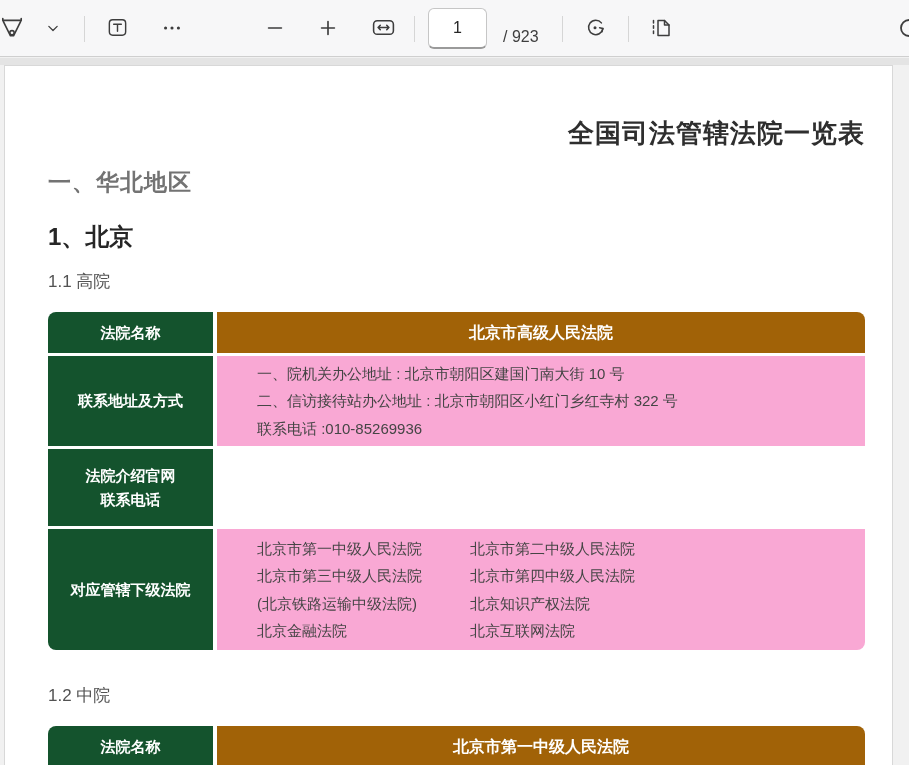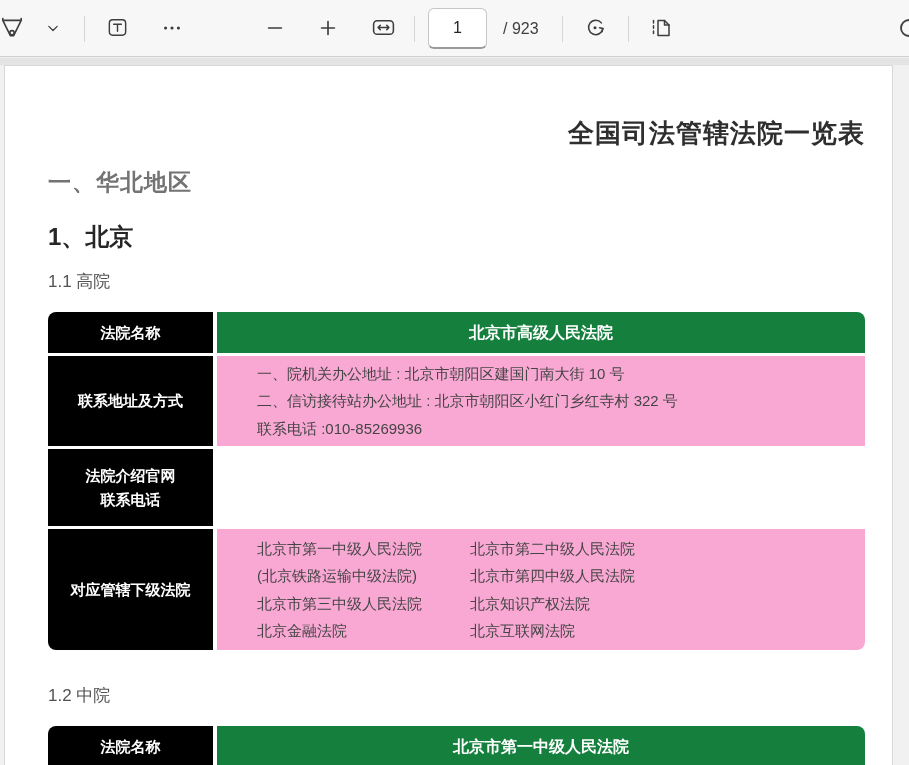--- a/index.html
+++ b/index.html
@@ -9,42 +9,42 @@
   
   .toolbar { position:absolute; top:0; left:0; width:909px; height:57px;
              background:#f7f7f8; border-bottom:1px solid #cfcfcf; overflow:hidden; z-index:5; }
   .tb-btn { position:absolute; top:12px; height:34px; display:flex; align-items:center; justify-content:center;
             border-radius:4px; background:transparent; border:none; cursor:pointer; }
   .tb-btn svg { stroke:#3d3d3d; fill:none; stroke-width:1.5; stroke-linecap:round; stroke-linejoin:round; }
   .tb-divider { position:absolute; top:16px; width:1px; height:26px; background:#d6d6d6; }
   .page-input { position:absolute; left:428px; top:8px; width:59px; height:41px; text-align:center;
                 font-size:16px; color:#262626; background:#fff; border:1px solid #c6c6c6;
                 border-bottom:2px solid #9a9a9a; border-radius:6px; font-family:inherit; }
-  .page-total { position:absolute; left:503px; top:0; height:57px; display:flex; align-items:center;
+  .page-total { position:absolute; left:503px; top:8px; height:57px; display:flex; align-items:center;
                 font-size:16px; color:#3f3f3f; }
 
   
   .gutter-band { position:absolute; top:58px; left:0; width:909px; height:7px; background:#e4e4e4; }
   .page { position:absolute; top:65px; left:4px; width:889px; height:710px; background:#ffffff;
           border:1px solid #d8d8d8; border-bottom:none; padding:0 27px 0 43px; overflow:hidden; }
 
   .doc-title { margin-top:50px; text-align:right; font-size:26px; font-weight:700; color:#2e2e2e; letter-spacing:1px; }
   .region-heading { margin-top:16px; font-size:23px; font-weight:700; color:#737373; letter-spacing:1px; }
   .city-heading { margin-top:23px; font-size:24px; font-weight:700; color:#262626; }
   .sub-heading { margin-top:17px; font-size:17px; font-weight:400; color:#525252; }
 
   
   .court-table { margin-top:19px; display:flex; flex-direction:column; gap:3px; width:817px; }
   .t-row { display:flex; gap:4px; }
-  .t-label { width:165px; flex:none; background:#000000; color:#fff; font-weight:700; font-size:15px;
+  .t-label { width:165px; flex:none; background:#14532d; color:#fff; font-weight:700; font-size:15px;
              display:flex; flex-direction:column; align-items:center; justify-content:center; text-align:center;
              line-height:1.55; }
   .t-content { flex:1; background:#f9a8d4; color:#454545; font-size:15px;
                display:flex; flex-direction:column; justify-content:center; padding-left:40px; line-height:27.5px; }
-  .t-row.header .t-content { background:#15803d; color:#fff; font-weight:700; font-size:16px;
+  .t-row.header .t-content { background:#a16207; color:#fff; font-weight:700; font-size:16px;
                              padding-left:0; align-items:center; }
   .t-row.header { height:41px; }
   .t-row.header .t-label { border-top-left-radius:8px; }
   .t-row.header .t-content { border-top-right-radius:8px; }
   .t-row.contact { height:90px; }
   .t-row.site { height:77px; }
   .t-row.lower { height:121px; }
   .t-row.last .t-label { border-bottom-left-radius:8px; }
   .t-row.last .t-content { border-bottom-right-radius:8px; }
   .two-col { display:flex; }
@@ -179,22 +179,22 @@
         <span>法院介绍官网</span>
         <span>联系电话</span>
       </div>
     </div>
     <div class="t-row lower last">
       <div class="t-label">对应管辖下级法院</div>
       <div class="t-content">
         <div class="two-col">
           <div class="col1">
             <span>北京市第一中级人民法院</span>
+            <span>北京市第三中级人民法院</span>
             <span>(北京铁路运输中级法院)</span>
-            <span>北京市第三中级人民法院</span>
             <span>北京金融法院</span>
           </div>
           <div class="col2">
             <span>北京市第二中级人民法院</span>
             <span>北京市第四中级人民法院</span>
             <span>北京知识产权法院</span>
             <span>北京互联网法院</span>
           </div>
         </div>
       </div>

